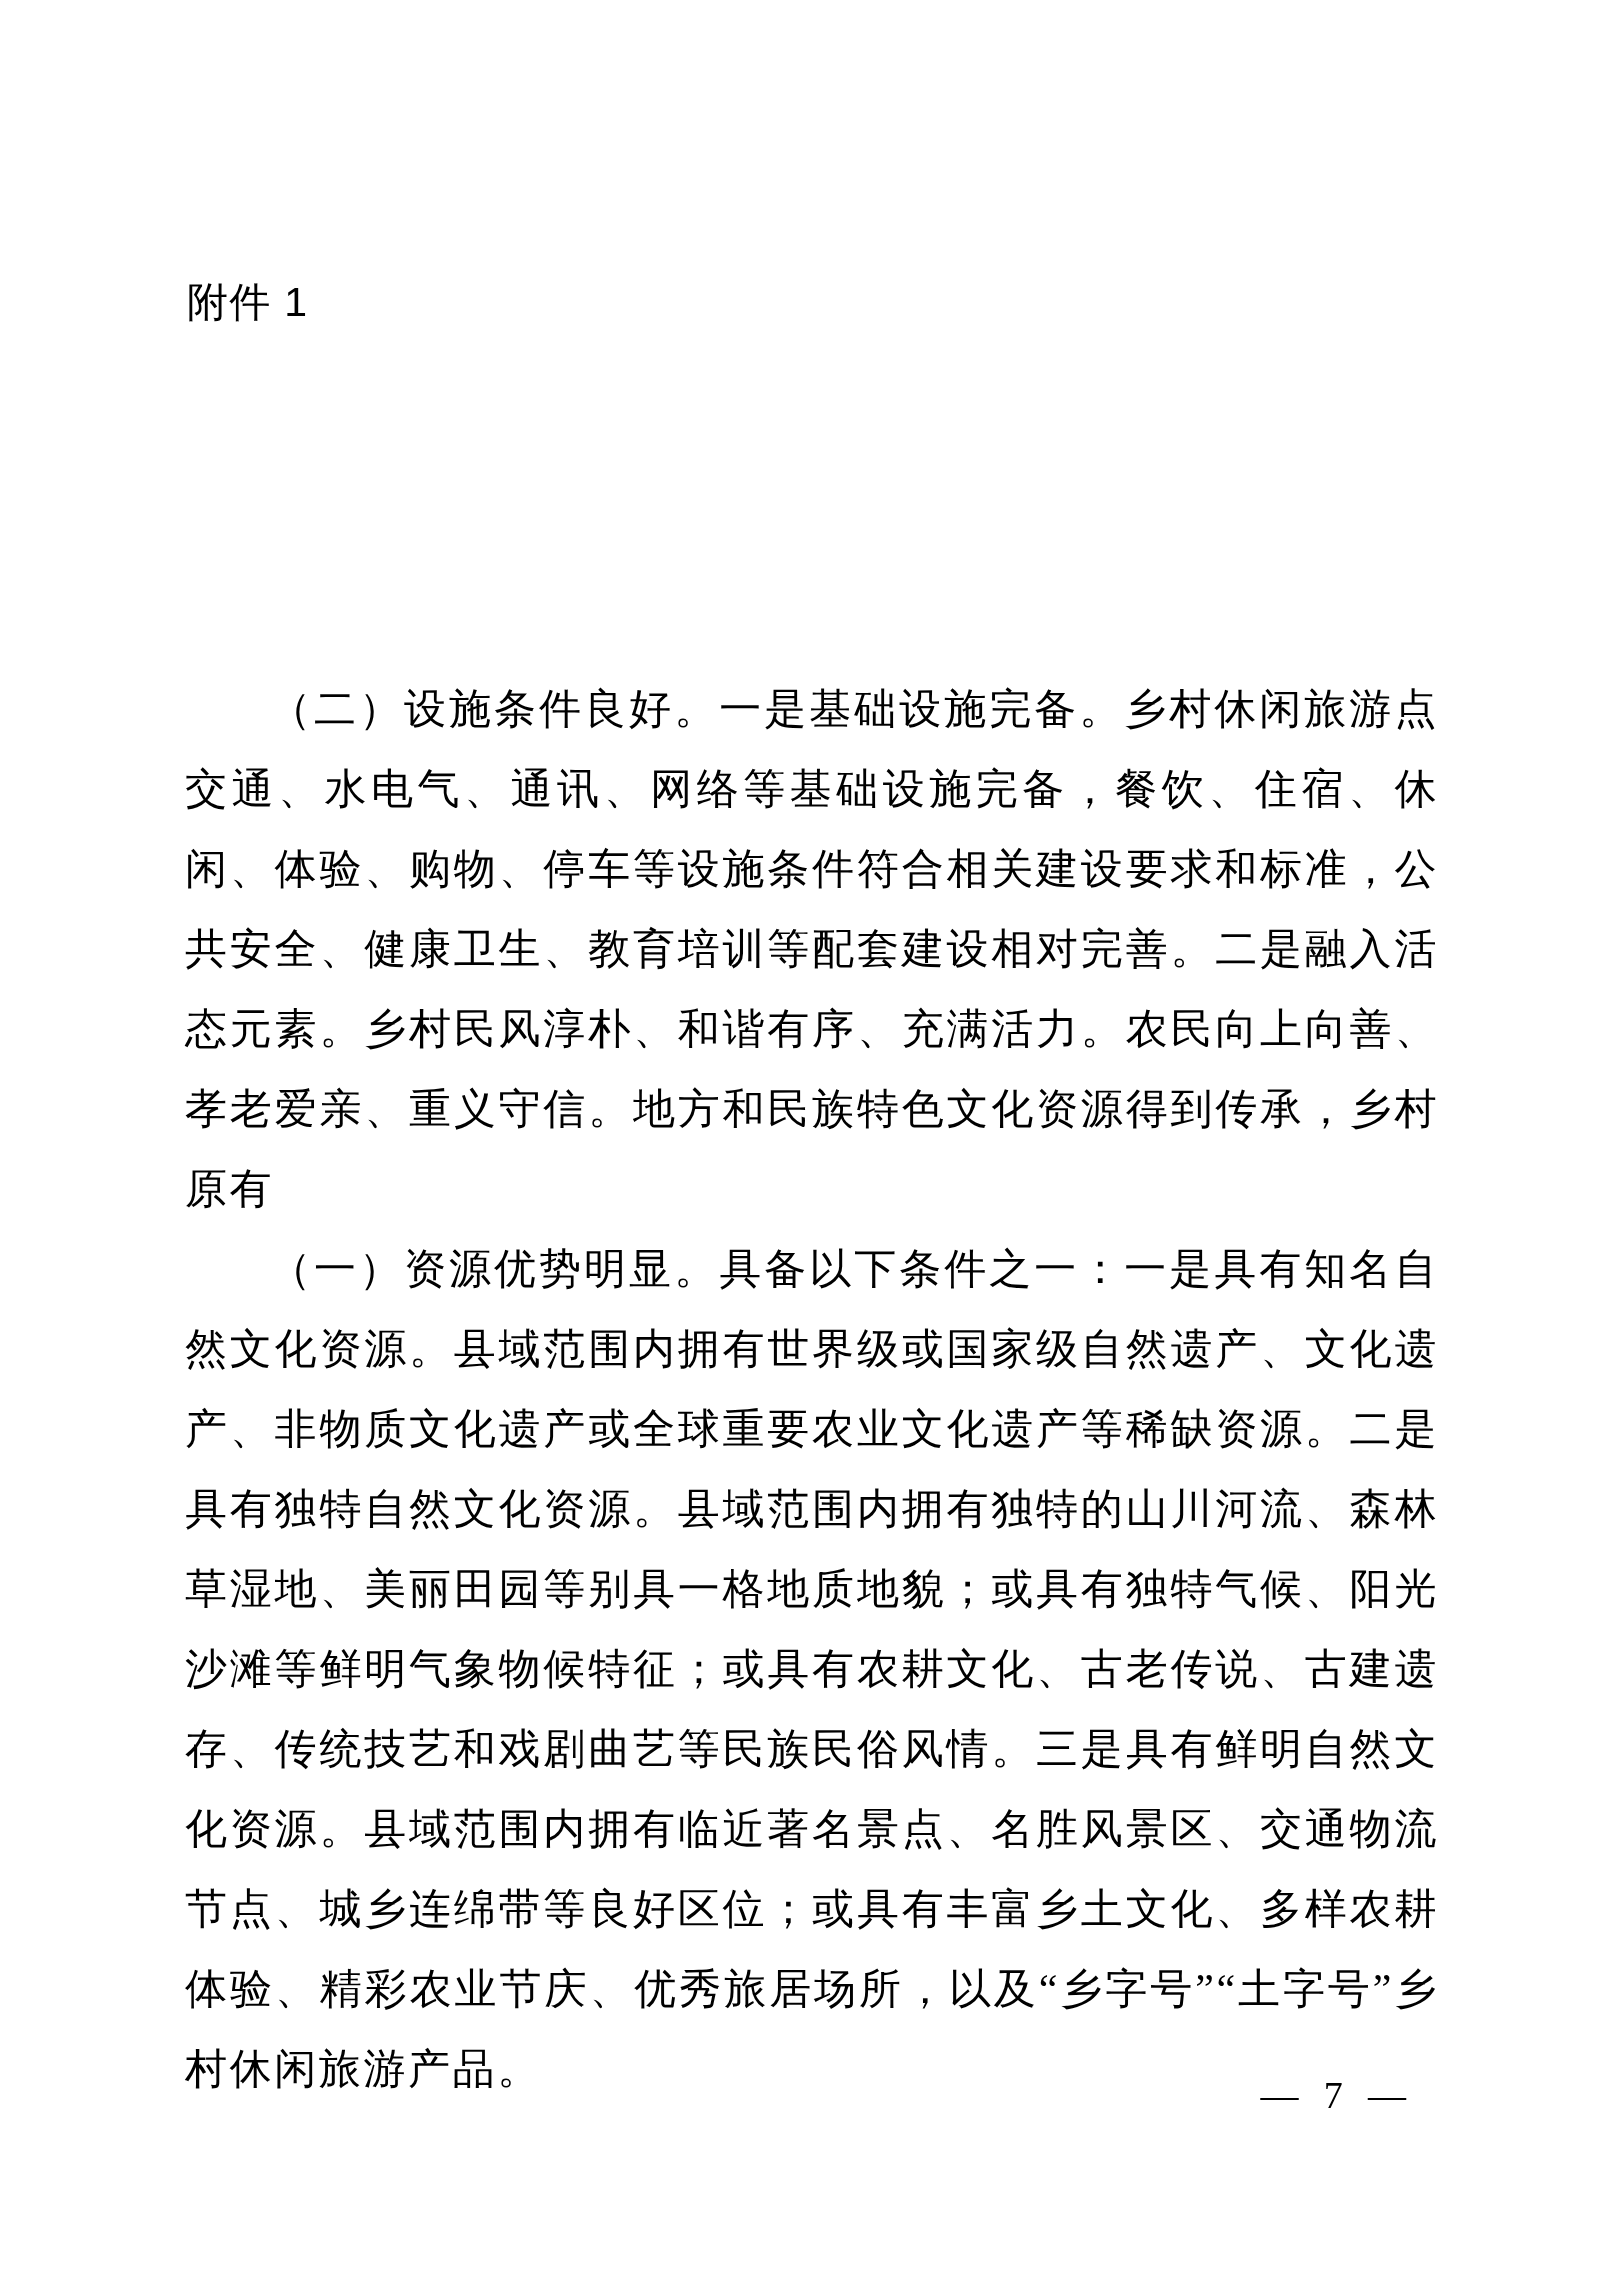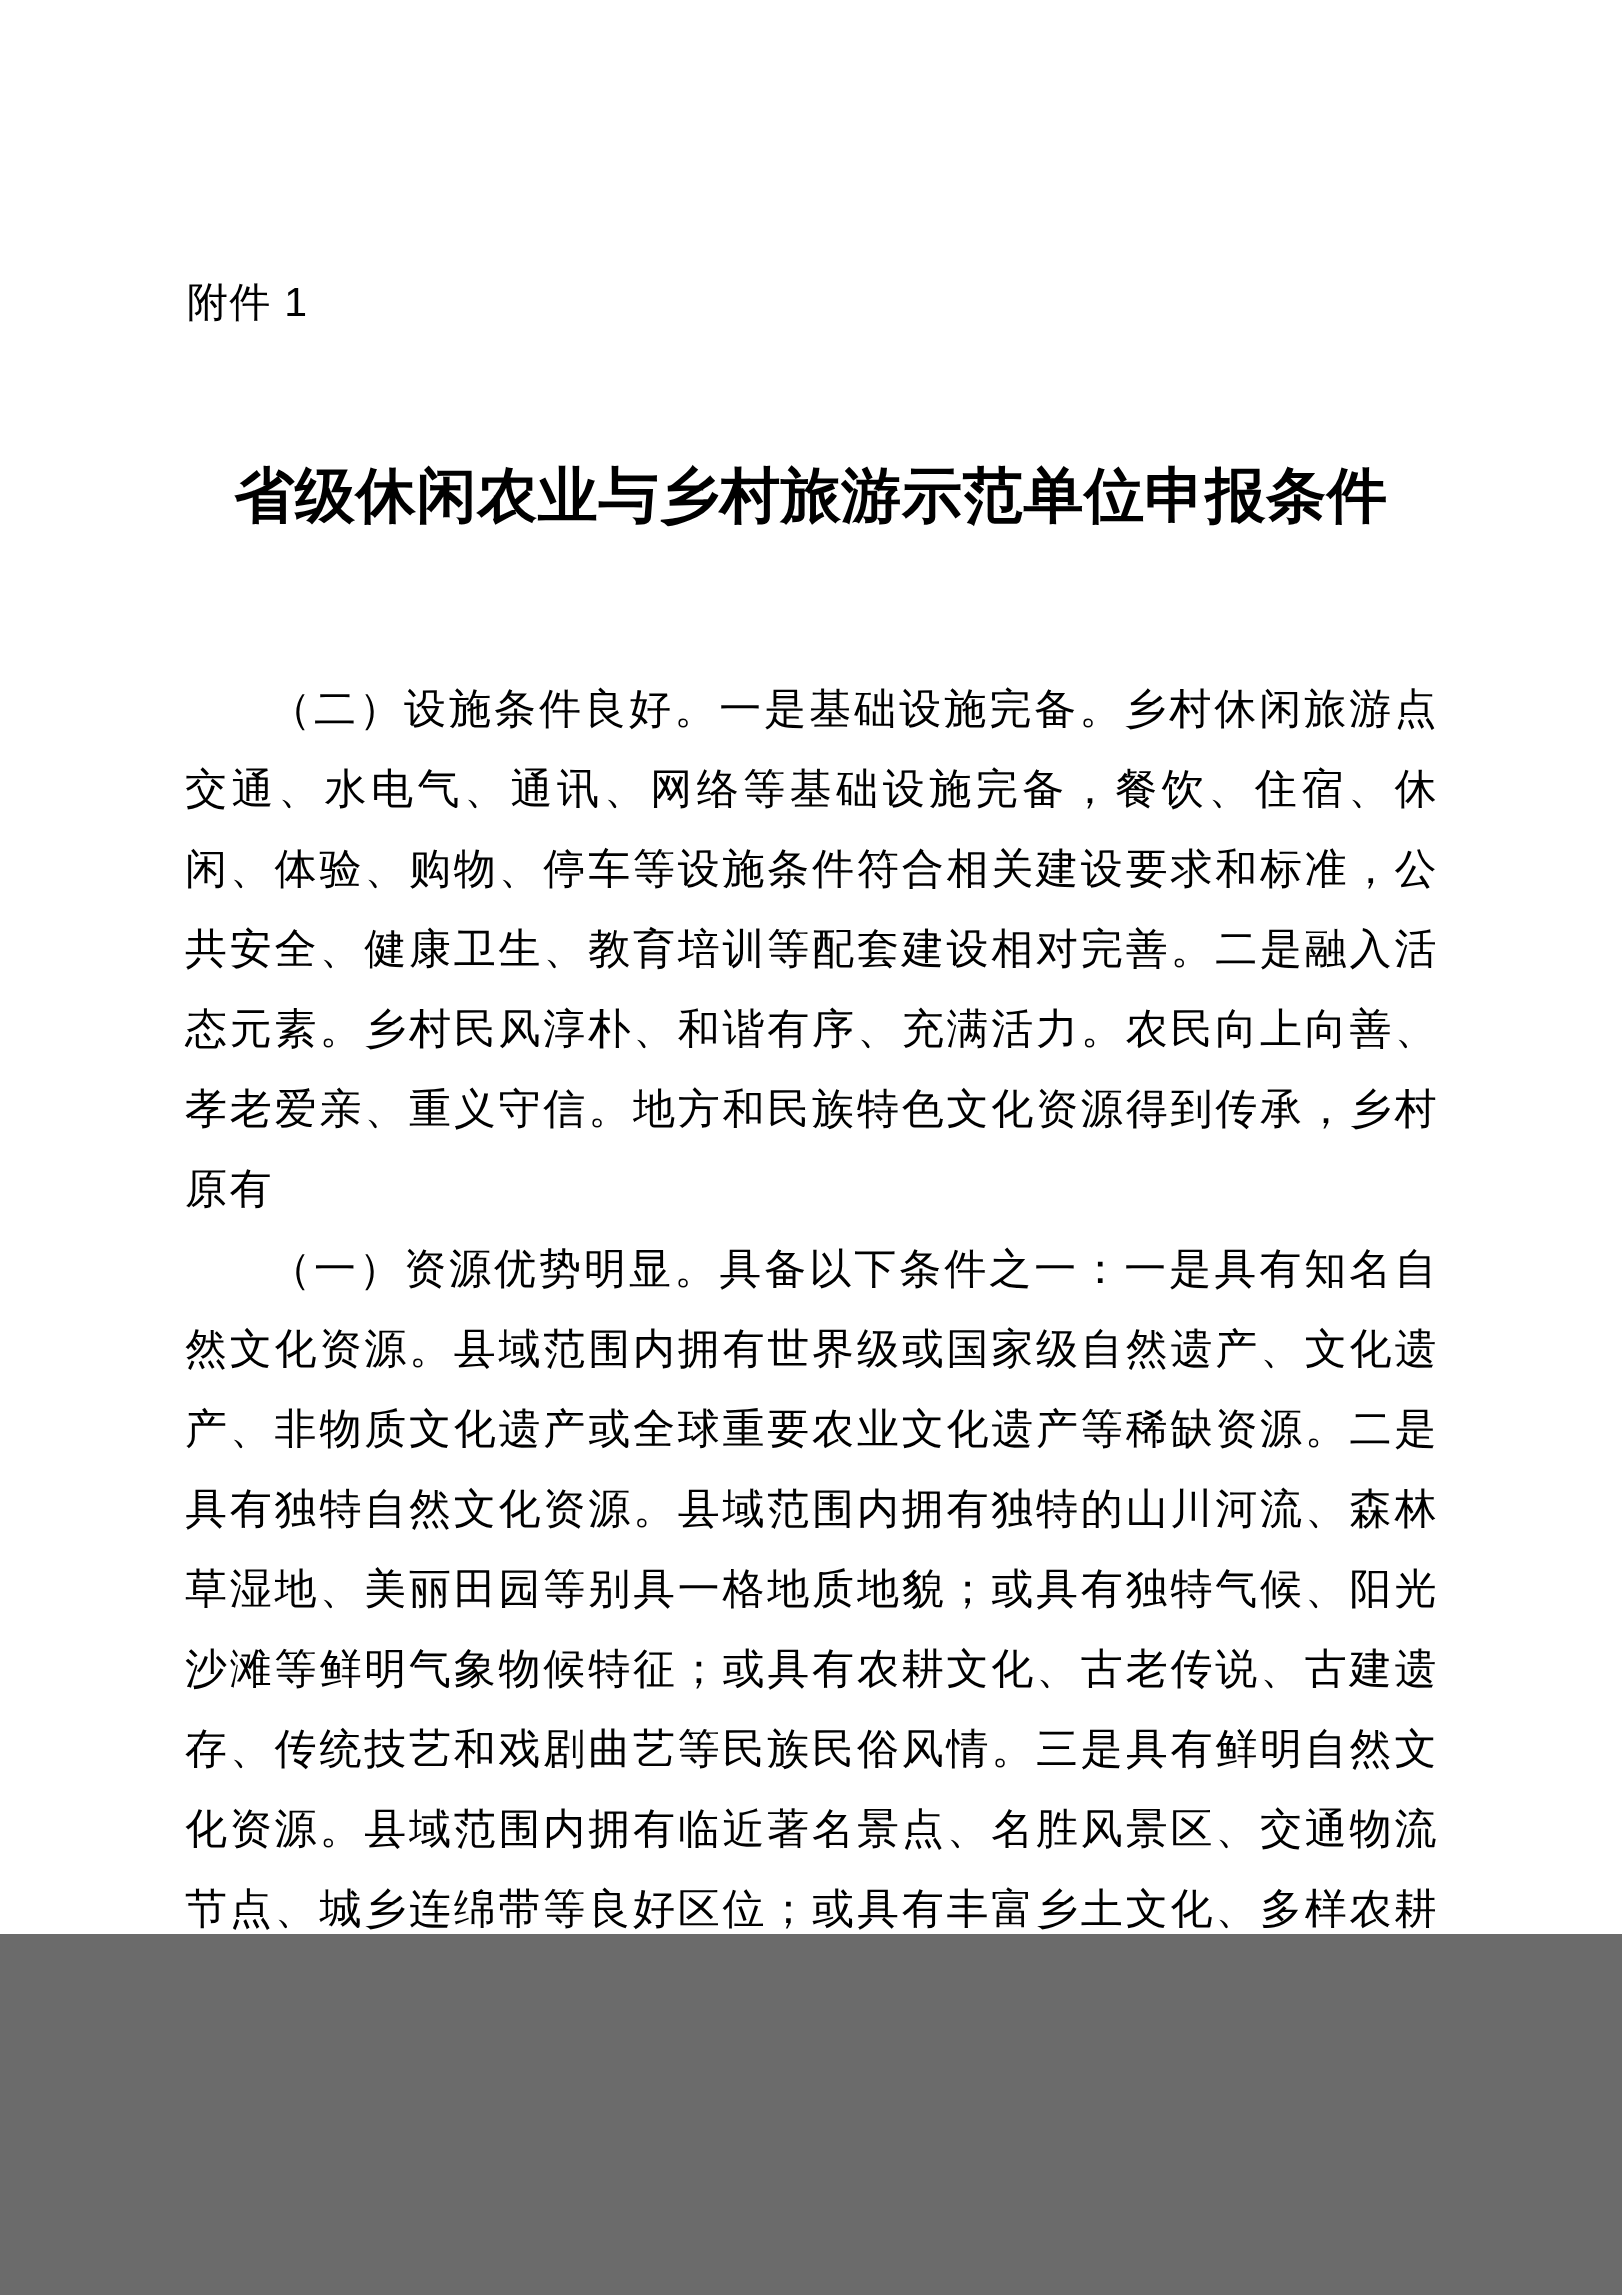--- a/index.html
+++ b/index.html
@@ -3,21 +3,21 @@
 <meta charset="utf-8">
 <style>
   html, body {
     margin: 0;
     padding: 0;
     background: #6b6b6b;
   }
   .page {
     position: relative;
     width: 1622px;
-    height: 1934px;
+    height: 2295px;
     margin: 0 auto;
     background: #ffffff;
     overflow: hidden;
     color: #000000;
   }
   .attachment-label {
     position: absolute;
     left: 187px;
     top: 275px;
     font-family: "Liberation Sans", "DejaVu Sans", sans-serif;
@@ -76,21 +76,20 @@
     white-space: pre;
   }
 </style>
 </head>
 <body>
 
 <div class="page">
 
   <div class="attachment-label">附件 1</div>
 
-  <h1 class="doc-title">省级休闲农业与乡村旅游示范单位申报条件</h1>
 
 
   <div class="body-text">
     <p>（二）设施条件良好。一是基础设施完备。乡村休闲旅游点交通、水电气、通讯、网络等基础设施完备，餐饮、住宿、休闲、体验、购物、停车等设施条件符合相关建设要求和标准，公共安全、健康卫生、教育培训等配套建设相对完善。二是融入活态元素。乡村民风淳朴、和谐有序、充满活力。农民向上向善、孝老爱亲、重义守信。地方和民族特色文化资源得到传承，乡村原有</p>
     <p>（一）资源优势明显。具备以下条件之一：一是具有知名自然文化资源。县域范围内拥有世界级或国家级自然遗产、文化遗产、非物质文化遗产或全球重要农业文化遗产等稀缺资源。二是具有独特自然文化资源。县域范围内拥有独特的山川河流、森林草湿地、美丽田园等别具一格地质地貌；或具有独特气候、阳光沙滩等鲜明气象物候特征；或具有农耕文化、古老传说、古建遗存、传统技艺和戏剧曲艺等民族民俗风情。三是具有鲜明自然文化资源。县域范围内拥有临近著名景点、名胜风景区、交通物流节点、城乡连绵带等良好区位；或具有丰富乡土文化、多样农耕体验、精彩农业节庆、优秀旅居场所，以及“乡字号”“土字号”乡村休闲旅游产品。</p>
   </div>
 
   <div class="page-number">— 7 —</div>
 
 </div>

